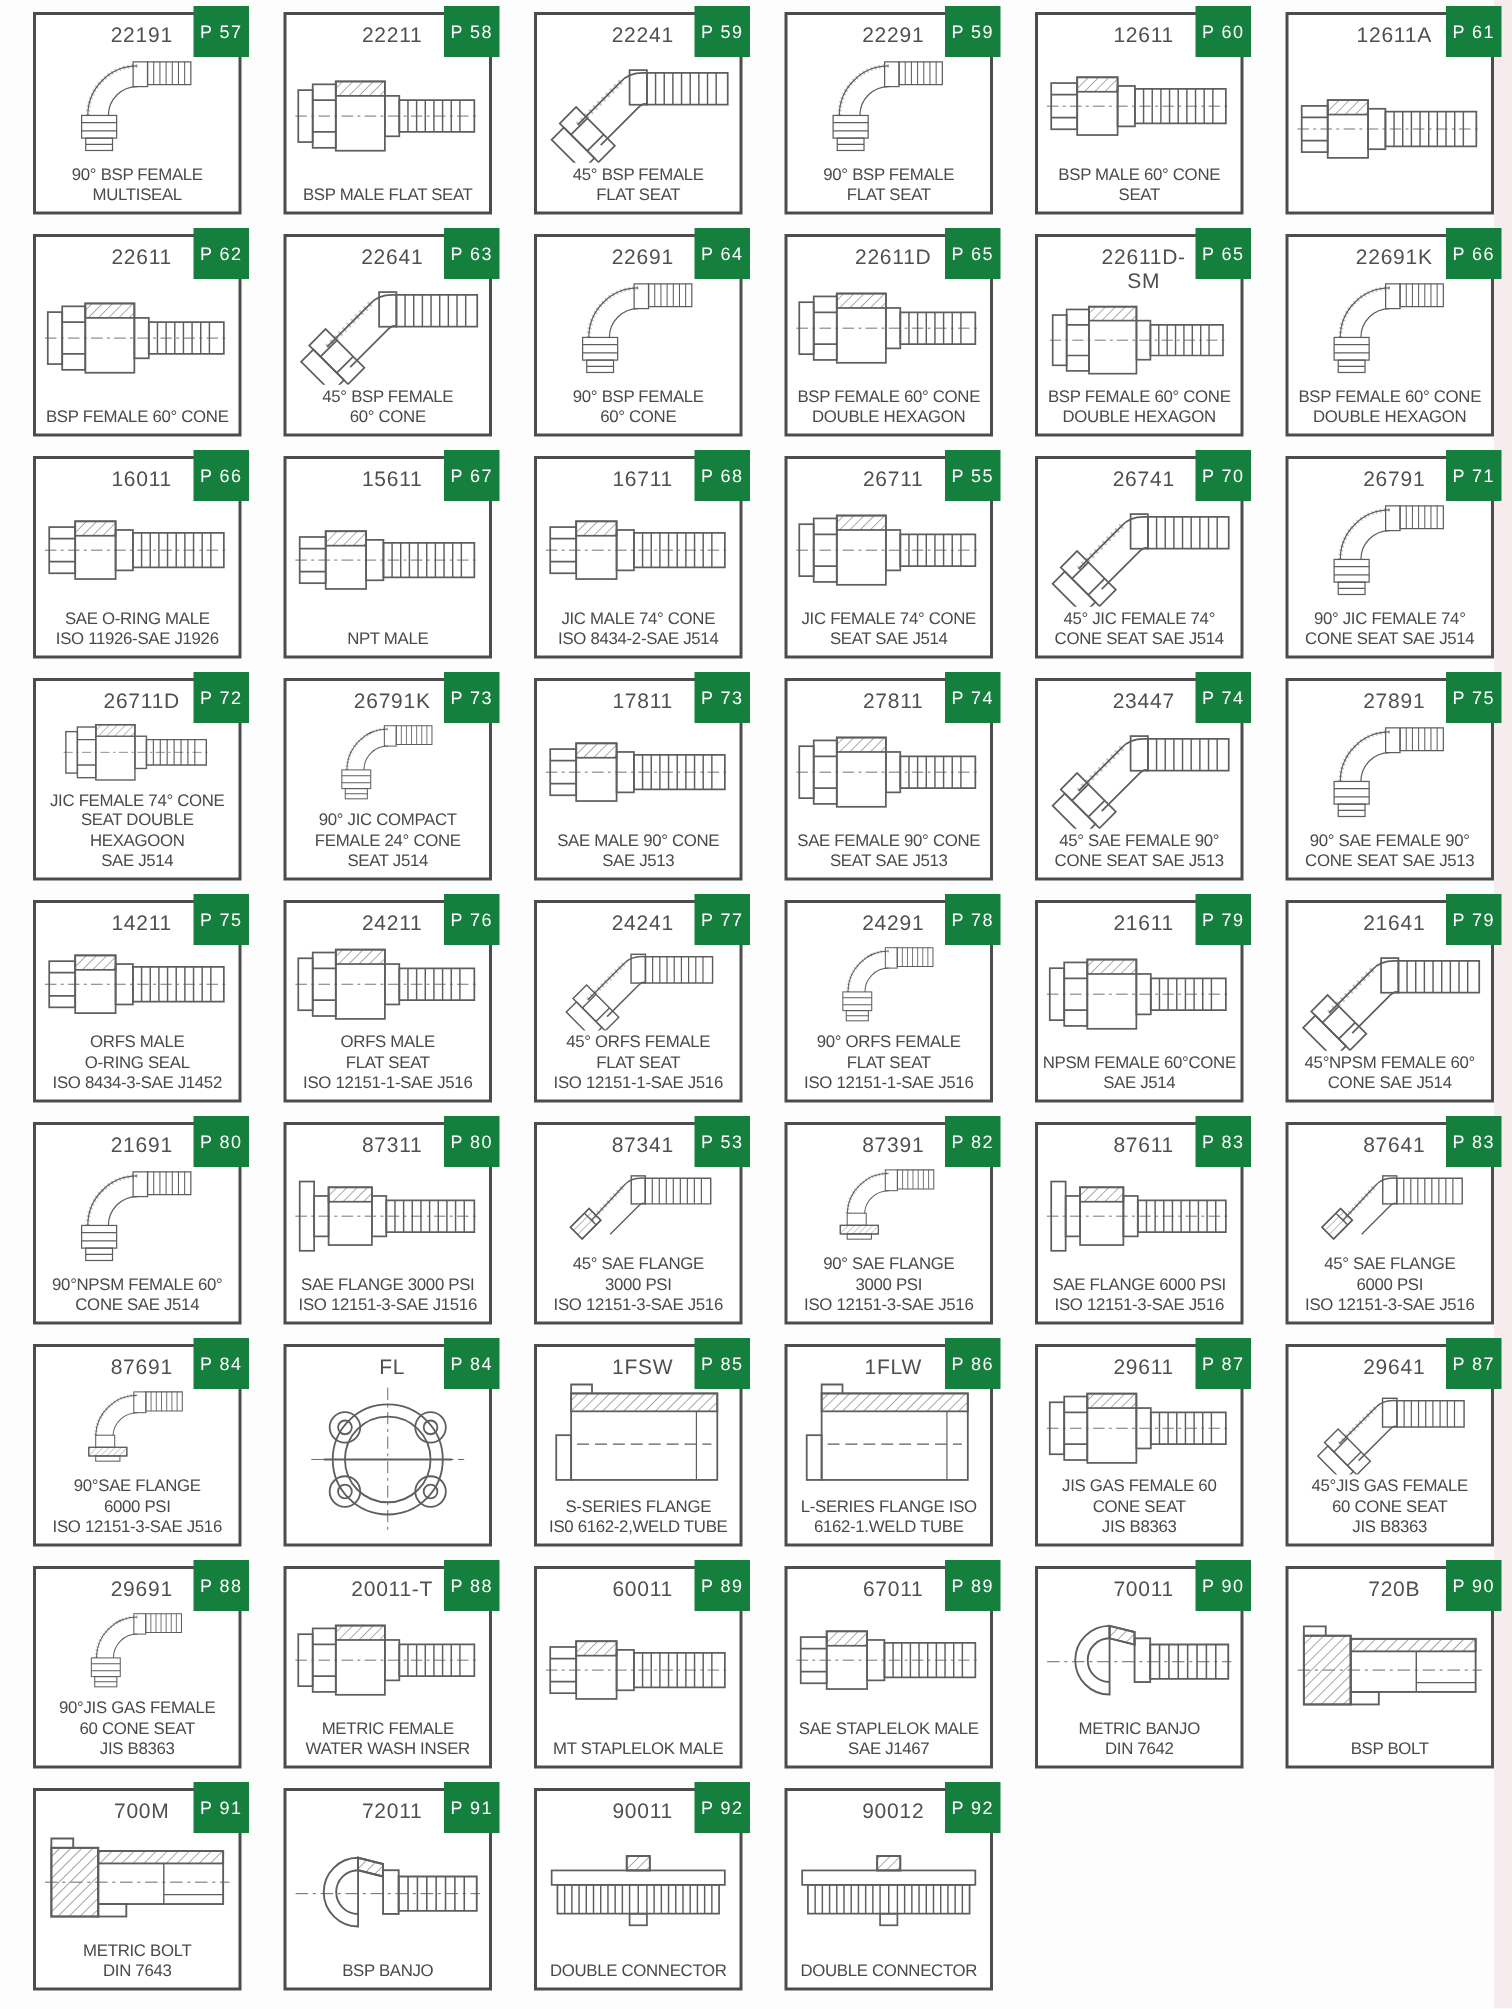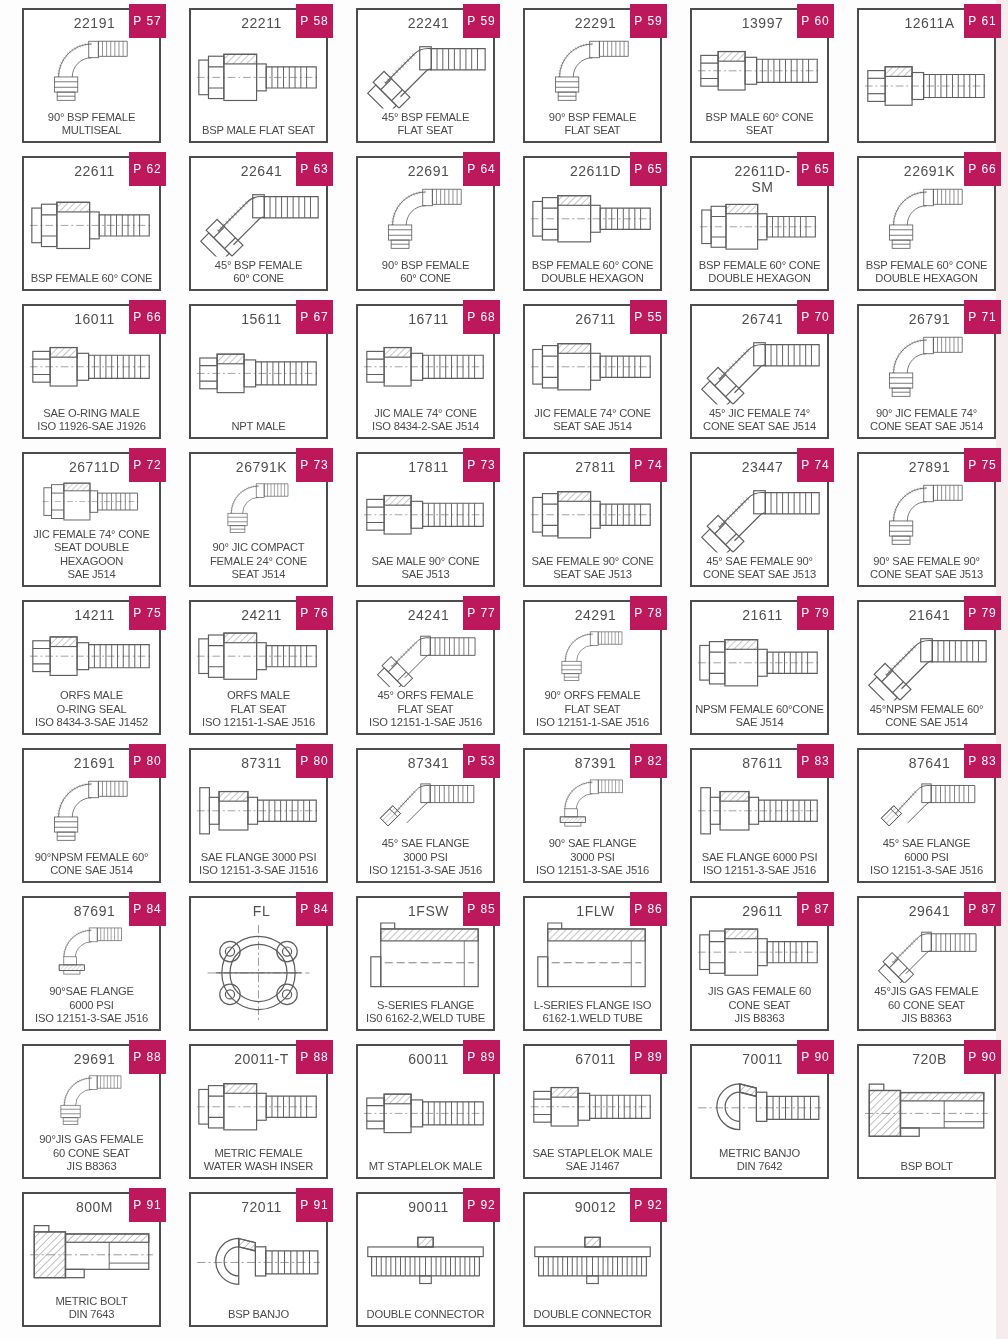--- a/index.html
+++ b/index.html
@@ -24,21 +24,21 @@
   .cell{
     position:relative;
     border:2px solid #4c4c4c;
     background:#ffffff;
     box-sizing:border-box;
     display:flex;flex-direction:column;
   }
   .tag{
     position:absolute;top:-6px;right:-7px;
     width:37px;height:34px;
-    background:#be185d;color:#ffffff;
+    background:#15803d;color:#ffffff;
     font-size:12px;letter-spacing:1px;
     display:flex;align-items:center;justify-content:center;
     z-index:2;
   }
   .part{
     margin-top:5px;
     text-align:center;
     padding-right:26px;
     font-size:14px;
     letter-spacing:0.5px;
@@ -289,21 +289,21 @@
     <div class="fig">
       <svg>
           <use href="#sym-elbow-90"></use>
         </svg>
     </div>
     <div class="desc">90° BSP FEMALE
 FLAT SEAT</div>
   </div>
     <div class="cell">
     <div class="tag">P 60</div>
-    <div class="part">13997</div>
+    <div class="part">12611</div>
     <div class="fig">
       <svg>
           <use href="#sym-straight-male"></use>
         </svg>
     </div>
     <div class="desc">BSP MALE 60° CONE SEAT</div>
   </div>
     <div class="cell">
     <div class="tag">P 61</div>
     <div class="part">12611A</div>
@@ -777,21 +777,21 @@
     <div class="part">720B</div>
     <div class="fig">
       <svg>
           <use href="#sym-bolt"></use>
         </svg>
     </div>
     <div class="desc">BSP BOLT</div>
   </div>
     <div class="cell">
     <div class="tag">P 91</div>
-    <div class="part">800M</div>
+    <div class="part">700M</div>
     <div class="fig">
       <svg>
           <use href="#sym-bolt"></use>
         </svg>
     </div>
     <div class="desc">METRIC BOLT
 DIN 7643</div>
   </div>
     <div class="cell">
     <div class="tag">P 91</div>

